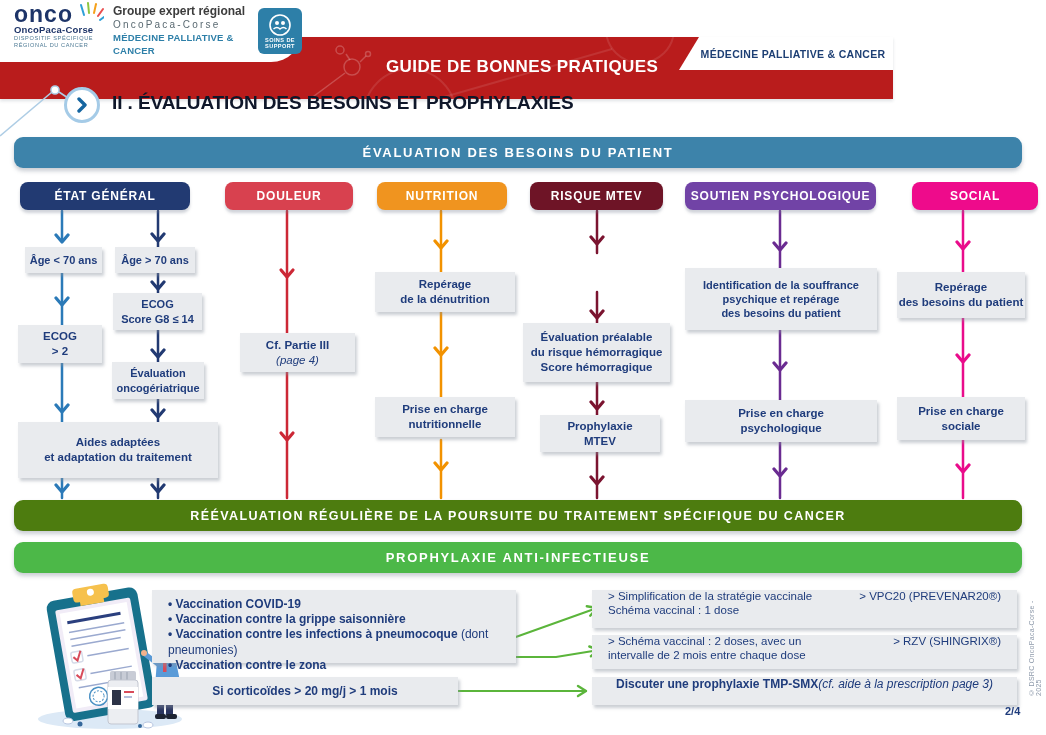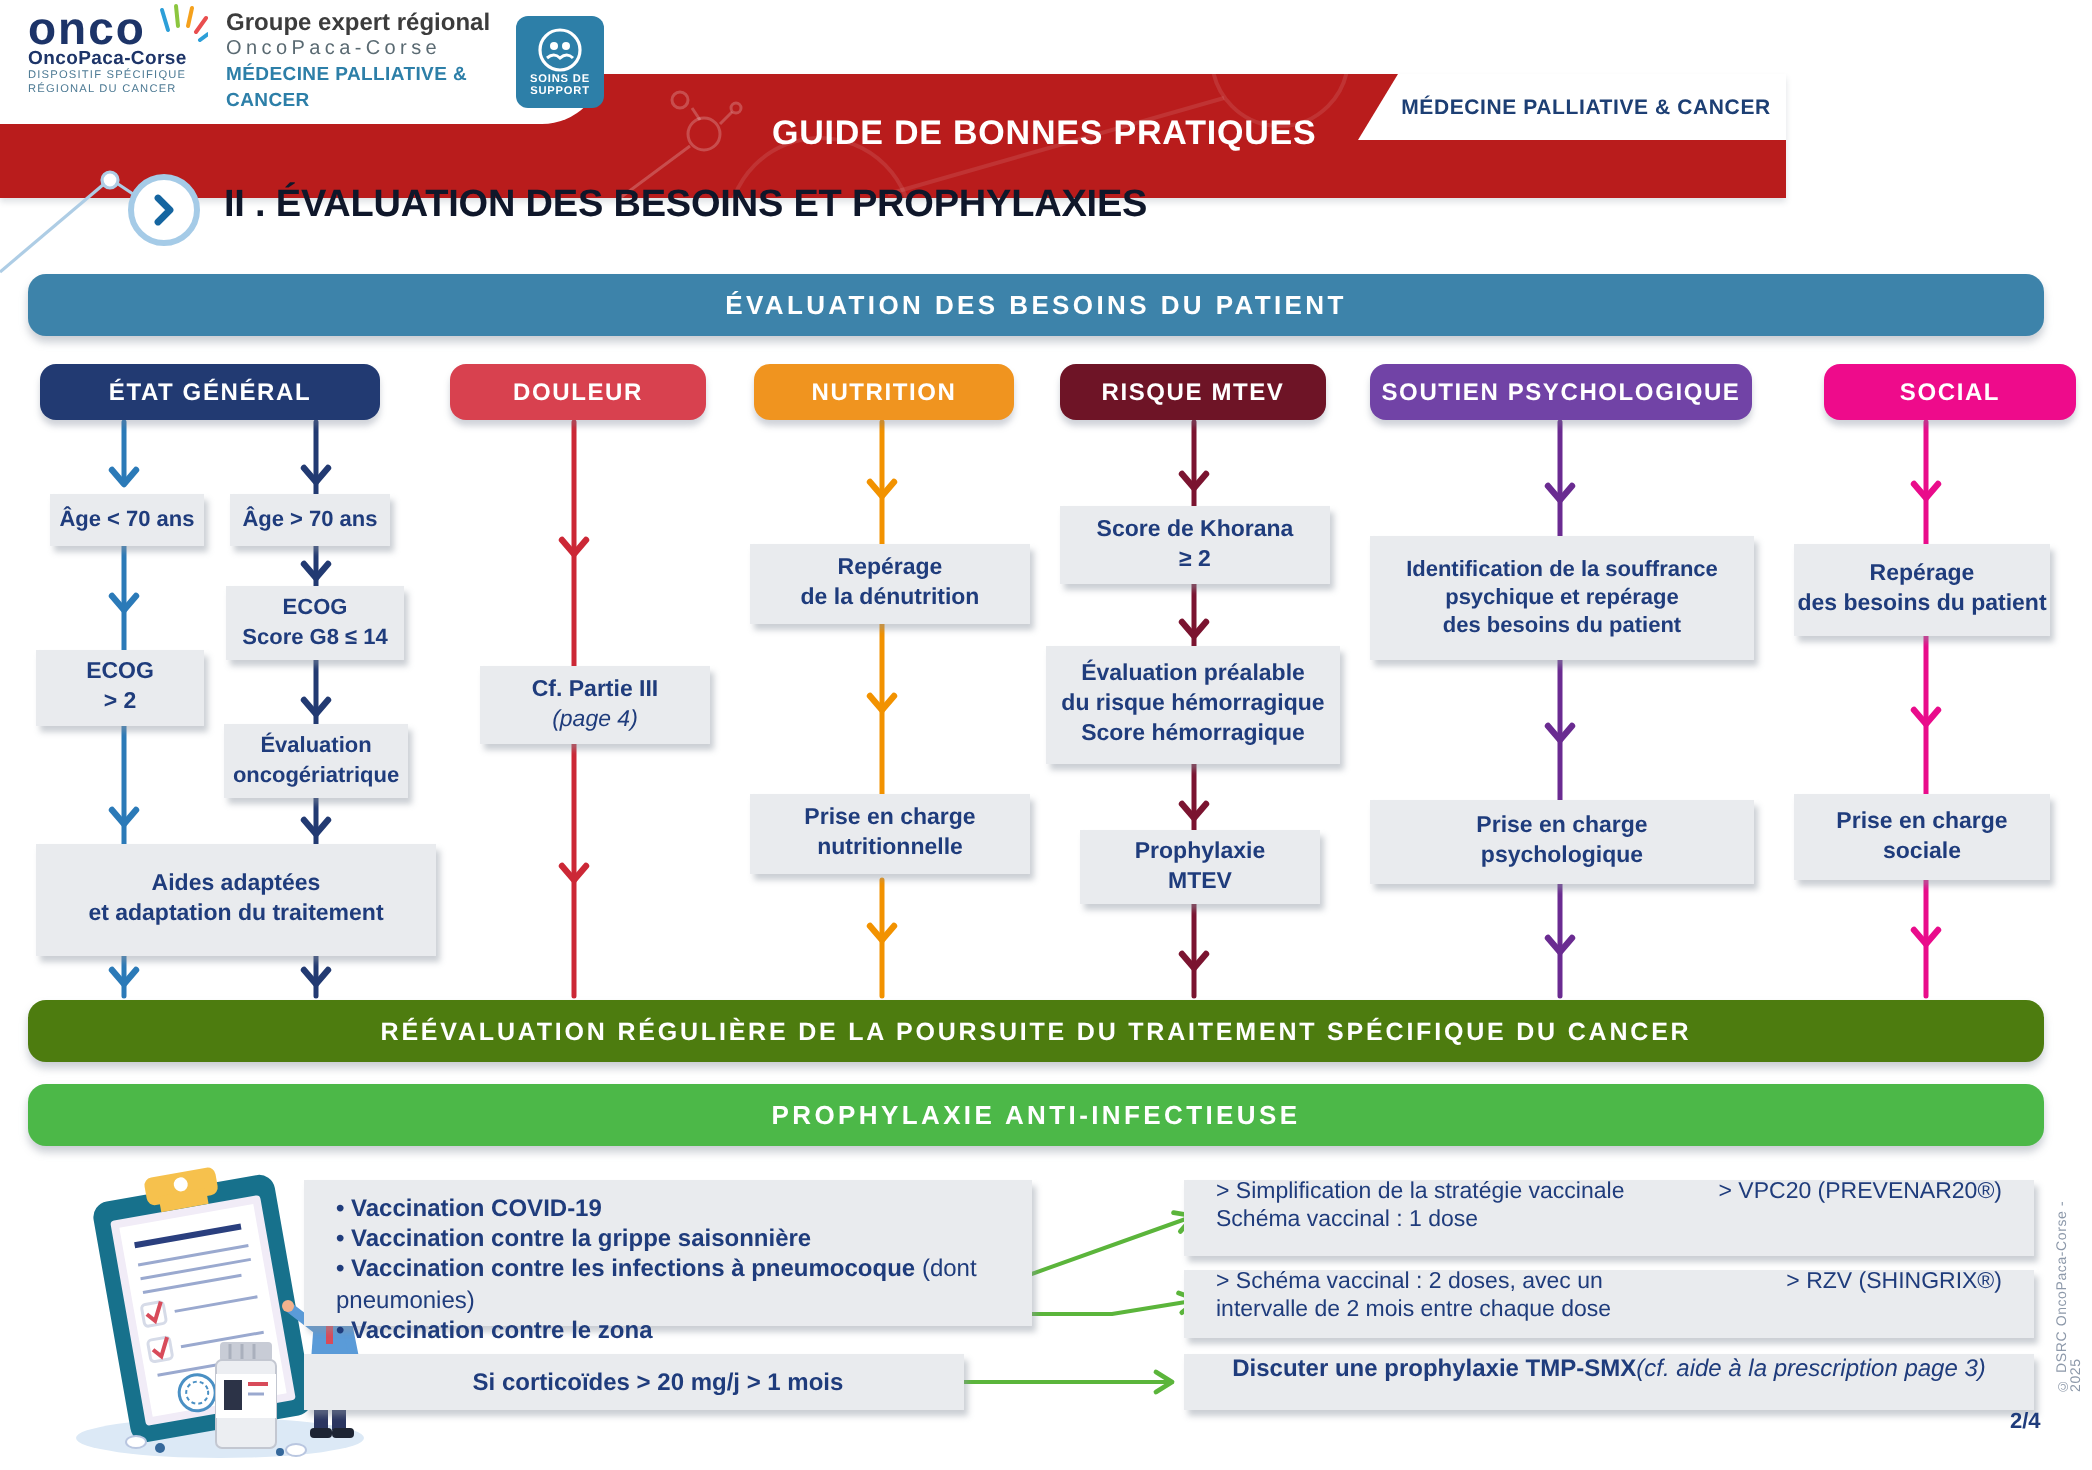--- a/index.html
+++ b/index.html
@@ -42,21 +42,21 @@
   
   .gbox{position:absolute;background:#e9ebee;color:#1f3c7c;font-weight:bold;font-size:11.5px;line-height:1.28;text-align:center;display:flex;flex-direction:column;align-items:center;justify-content:center;white-space:pre-line;box-shadow:2px 3px 3px rgba(140,148,160,.45);z-index:2;}
   .gbox .it{font-style:italic;font-weight:normal;}
   .gbox.sm{font-size:11px;}
 
   .arrows{position:absolute;left:0;top:0;width:1046px;height:735px;z-index:1;pointer-events:none;}
 
   
   .vac-box{position:absolute;left:152px;top:590px;width:364px;height:73px;background:#e9ebee;box-shadow:2px 3px 3px rgba(140,148,160,.45);padding:7px 8px 6px 16px;box-sizing:border-box;color:#1f3c7c;font-size:12px;font-weight:bold;line-height:15.2px;z-index:2;}
   .vac-box .reg{font-weight:normal;}
-  .cortico-box{position:absolute;left:152px;top:677px;width:306px;height:28px;background:#e9ebee;box-shadow:2px 3px 3px rgba(140,148,160,.45);display:flex;align-items:center;justify-content:center;color:#1f3c7c;font-size:12px;font-weight:bold;z-index:2;padding-left:24px;}
+  .cortico-box{position:absolute;left:152px;top:677px;width:306px;height:28px;background:#e9ebee;box-shadow:2px 3px 3px rgba(140,148,160,.45);display:flex;align-items:center;justify-content:center;color:#1f3c7c;font-size:12px;font-weight:bold;z-index:2;}
   .res-box{position:absolute;left:592px;width:425px;background:#e9ebee;box-shadow:2px 3px 3px rgba(140,148,160,.45);display:flex;color:#1f3c7c;font-size:11.5px;padding:0 16px;box-sizing:border-box;z-index:2;}
   .res-box .lines{line-height:13.5px;}
   .res-box .right{margin-left:auto;white-space:nowrap;}
   .res-box.r1{top:590px;height:38px;}
   .res-box.r2{top:635px;height:34px;}
   .res-box.r3{top:677px;height:28px;justify-content:center;font-size:12px;}
   .res-box.r3 .b{font-weight:bold;}
   .res-box.r3 .it{font-style:italic;}
 
   .illus{position:absolute;left:28px;top:583px;z-index:2;}
@@ -209,22 +209,20 @@
   <div class="gbox" style="left:240px;top:333px;width:115px;height:39px;">
     <span>Cf. Partie III</span>
     <span class="it">(page 4)</span>
   </div>
 
   <div class="gbox" style="left:375px;top:272px;width:140px;height:40px;">Repérage
 de la dénutrition</div>
   <div class="gbox" style="left:375px;top:397px;width:140px;height:40px;">Prise en charge
 nutritionnelle</div>
 
-  <div class="gbox" style="left:530px;top:253px;width:135px;height:39px;">Score de Khorana
-≥ 2</div>
   <div class="gbox" style="left:523px;top:323px;width:147px;height:59px;">Évaluation préalable
 du risque hémorragique
 Score hémorragique</div>
   <div class="gbox" style="left:540px;top:415px;width:120px;height:37px;">Prophylaxie
 MTEV</div>
 
   <div class="gbox sm" style="left:685px;top:268px;width:192px;height:62px;">Identification de la souffrance
 psychique et repérage
 des besoins du patient</div>
   <div class="gbox" style="left:685px;top:400px;width:192px;height:42px;">Prise en charge

